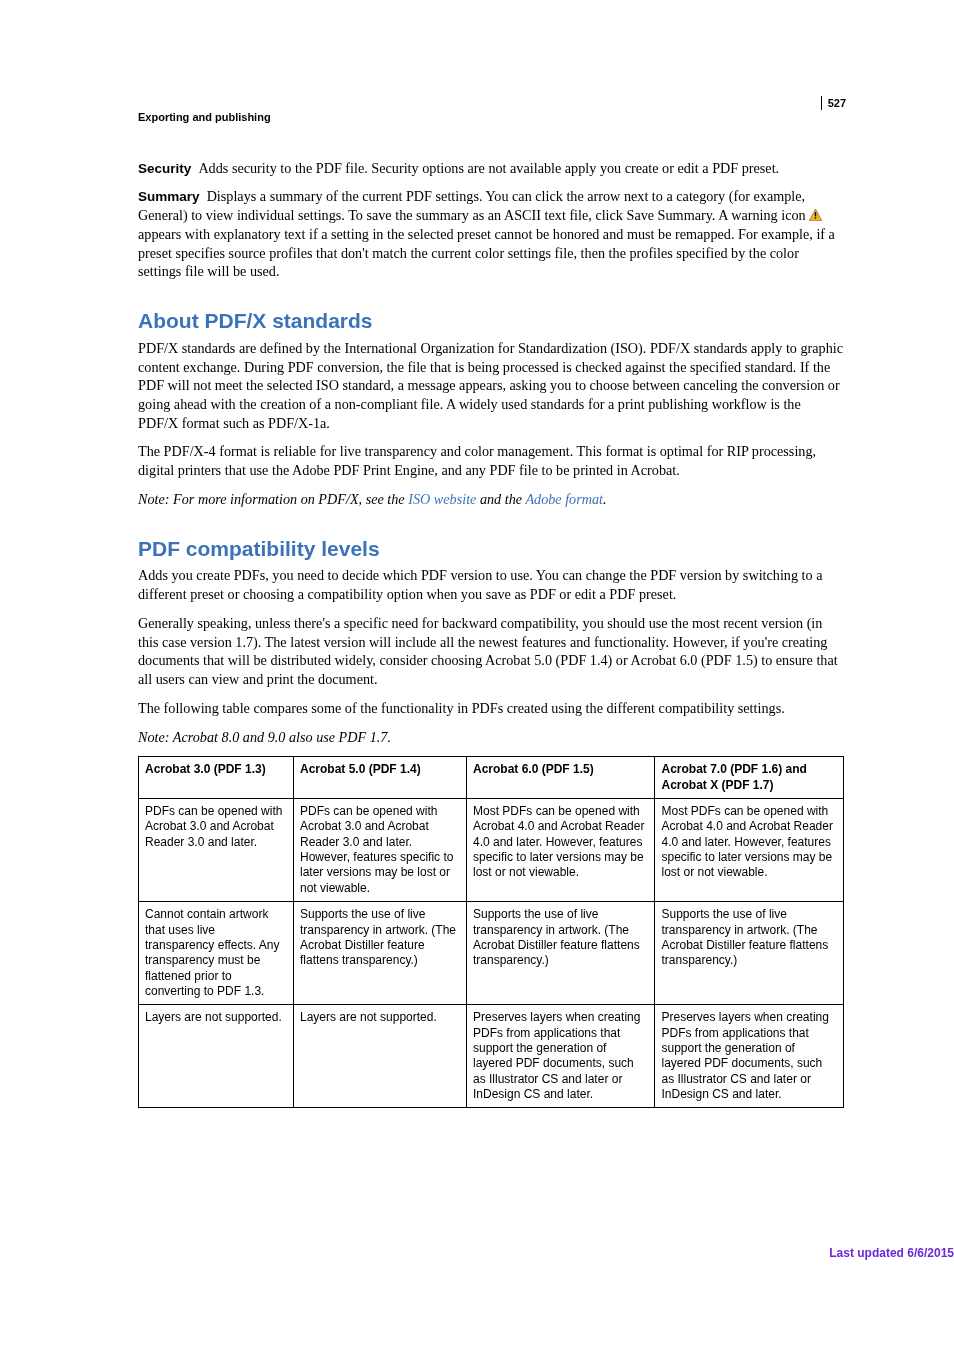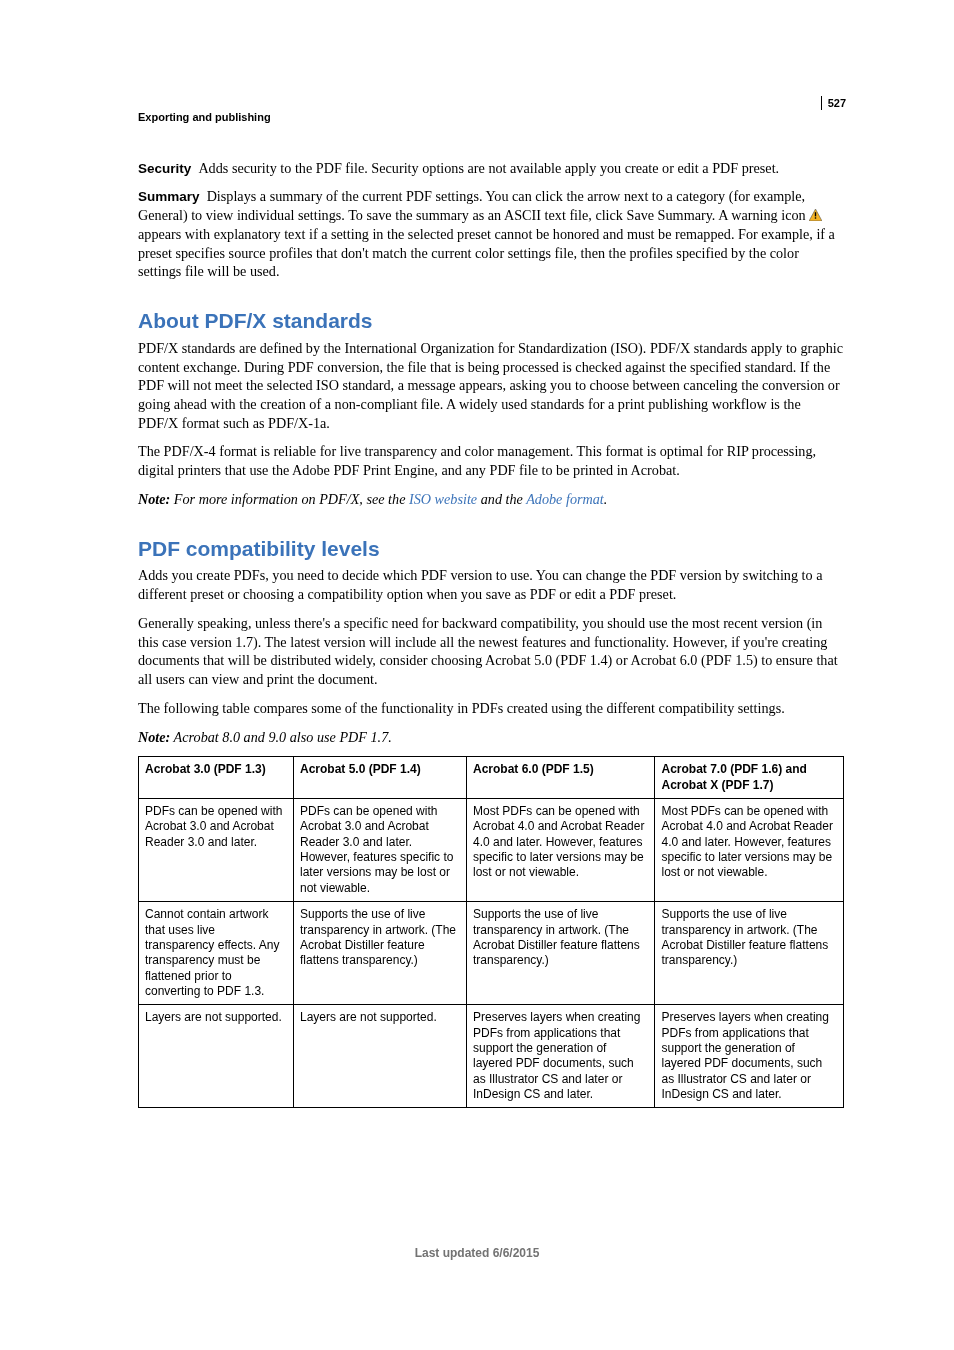--- a/index.html
+++ b/index.html
@@ -48,21 +48,21 @@
   }
   h2 {
     font-family: Liberation Sans, sans-serif;
     font-weight: 700;
     font-size: 21px;
     color: #3b73b9;
     margin: 26px 0 4px 0;
   }
   .note-label {
     font-style: italic;
-    font-weight: 700;
+    font-weight: 400;
     text-align: right;
   }
   .note-body {
     font-style: italic;
     text-align: right;
   }
   a.link {
     color: #3b73b9;
     text-decoration: none;
     font-style: italic;
@@ -82,25 +82,25 @@
     text-align: left;
   }
   table.compat th {
     font-weight: 700;
   }
   .footer {
     position: absolute;
     bottom: 88px;
     left: 0;
     width: 100%;
-    text-align: center;
+    text-align: right;
     font-family: "Myriad Pro", "Helvetica Neue", Arial, sans-serif;
     font-size: 12px;
     font-weight: 700;
-    color: #737373;
+    color: #6d28d9;
   }
   .warn-icon {
     display: inline-block;
     width: 13px;
     height: 12px;
     vertical-align: -1px;
     margin-right: 2px;
   }
 </style>
 </head>

